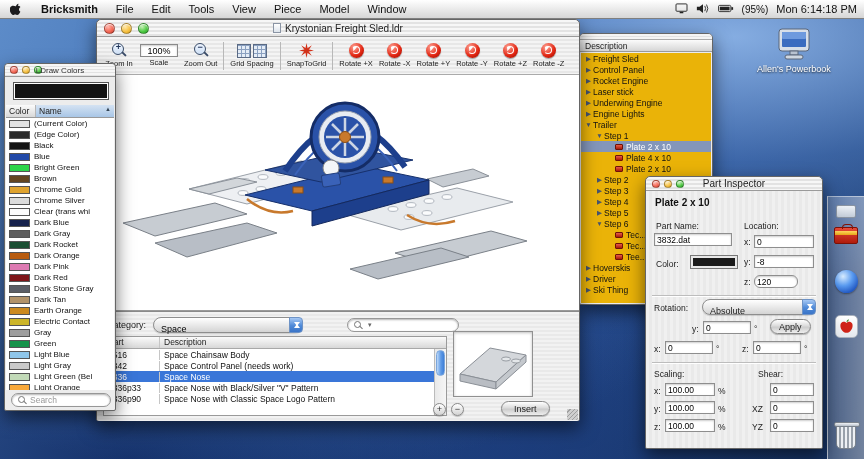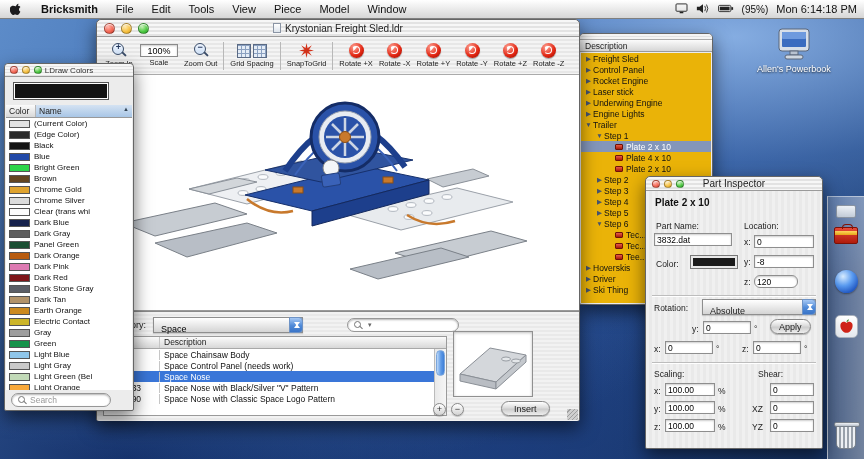--- a/index.html
+++ b/index.html
@@ -52,21 +52,21 @@
 .rot-ball{position:relative;width:15px;height:15px;border-radius:50%;
  background:radial-gradient(circle at 35% 28%,#ffa294,#e22612 58%,#8c0a00);box-shadow:0 1px 1px rgba(0,0,0,.35);}
 .rot-arrow{position:absolute;left:3px;top:3px;width:8px;height:8px;border:1.5px solid #fff;border-radius:50%;border-left-color:transparent;}
 .rot-arrow:after{content:"";position:absolute;left:-3px;top:-3px;border:3px solid transparent;border-right-color:#fff;transform:rotate(40deg);}
 .tb-rotates{display:flex;}
 .canvas{position:absolute;left:0;top:55px;width:482px;height:236px;background:#fff;border-bottom:1px solid #9a9a9a;overflow:hidden;}
 .browser{position:absolute;left:0;top:292px;width:482px;height:109px;border-radius:0 0 2px 2px;
  background:repeating-linear-gradient(180deg,#f2f2f2 0 2px,#e9e9e9 2px 4px);}
 .cat-row{position:absolute;left:0;top:4px;width:100%;height:18px;}
 .cat-label{position:absolute;left:10px;top:4px;font-size:9px;color:#222;}
-.popup{position:absolute;height:16px;background:linear-gradient(#ffffff,#d4d4d4);border:1px solid #8e8e8e;border-radius:0;
+.popup{position:absolute;height:16px;background:linear-gradient(#ffffff,#d4d4d4);border:1px solid #8e8e8e;border-radius:8px;
  font-size:9px;display:flex;align-items:center;padding:8px 20px 0 7px;box-shadow:0 1px 1px rgba(0,0,0,.15);}
 .popup .cap{position:absolute;right:-1px;top:-1px;bottom:-1px;width:14px;border-radius:0 4px 4px 0;
  background:linear-gradient(#a6c8f4,#4f8ad8 55%,#3a74c8);border:1px solid #6e93c6;}
 .cap:before{content:"";position:absolute;left:4px;top:3px;border:3px solid transparent;border-bottom:4px solid #fff;}
 .cap:after{content:"";position:absolute;left:4px;bottom:3px;border:3px solid transparent;border-top:4px solid #fff;}
 .searchpill{position:absolute;height:14px;border:1px solid #979797;border-radius:8px;background:#fff;display:flex;align-items:center;
  padding:0 6px;box-shadow:inset 0 1px 2px rgba(0,0,0,.3);font-size:8.5px;color:#9a9a9a;}
 .mag-s{width:9px;height:9px;position:relative;margin-right:3px;flex:none;}
 .mag-s:before{content:"";position:absolute;width:5px;height:5px;border:1.2px solid #777;border-radius:50%;left:0;top:0;}
 .mag-s:after{content:"";position:absolute;width:4px;height:1.3px;background:#777;left:5px;top:6.5px;transform:rotate(45deg);}
@@ -82,21 +82,21 @@
 .preview{position:absolute;left:356px;top:19px;width:80px;height:66px;background:#fff;border:1px solid #909090;box-shadow:inset 0 1px 3px rgba(0,0,0,.25);}
 .zoombtns{position:absolute;left:336px;top:91px;display:flex;gap:5px;}
 .zbtn{width:13px;height:13px;border-radius:50%;border:1px solid #8a8a8a;background:linear-gradient(#fff,#d2d2d2);
  font-size:9px;line-height:11px;text-align:center;color:#333;box-shadow:0 1px 1px rgba(0,0,0,.2);}
 .aqua-btn{position:absolute;height:15px;border:1px solid #888;border-radius:8px;font-size:9px;color:#222;
  background:linear-gradient(#ffffff,#dcdcdc 45%,#cccccc 55%,#eeeeee);box-shadow:0 1px 1px rgba(0,0,0,.25);padding:0 12px;}
 .insert{left:404px;top:89px;}
 .resize-grip{position:absolute;right:1px;bottom:1px;width:11px;height:11px;
  background:repeating-linear-gradient(135deg,#cfcfcf 0 2px,#9f9f9f 2px 3px);border-radius:0 0 2px 0;}
 
-#colors{left:4px;top:63px;width:130px;height:348px;z-index:40;border-radius:4px 4px 2px 2px;}
+#colors{left:4px;top:63px;width:112px;height:348px;z-index:40;border-radius:4px 4px 2px 2px;}
 .utitlebar{height:13px;border-bottom:1px solid #9a9a9a;display:flex;align-items:center;position:relative;border-radius:4px 4px 0 0;
  background:repeating-linear-gradient(180deg,#f6f6f6 0 2px,#e2e2e2 2px 3px);}
 .ulights{display:flex;gap:4px;padding-left:5px;}
 .utitle{position:absolute;left:0;right:0;text-align:center;font-size:8px;color:#333;}
 .cur-swatch{position:absolute;left:8px;top:18px;width:96px;height:18px;border:1px solid #555;box-shadow:inset 0 0 0 1px #fff;}
 .chead{position:absolute;left:1px;top:41px;right:1px;height:13px;display:flex;font-size:8.5px;color:#222;
  background:linear-gradient(#fbfbfb,#d8d8d8);border-bottom:1px solid #999;}
 .ch-color{width:30px;padding:1px 0 0 3px;border-right:1px solid #b6b6b6;}
 .ch-name{flex:1;background:linear-gradient(#d4e2f2,#a8c6e6);display:flex;justify-content:space-between;padding:1px 3px 0 3px;}
 .sort{font-size:6px;color:#345;}
@@ -601,21 +601,21 @@
         <div class="crow">
         <span class="chip" style="background: rgb(22, 34, 76);"></span>
         <span class="cname">Dark Blue</span>
       </div>
         <div class="crow">
         <span class="chip" style="background: rgb(94, 94, 94);"></span>
         <span class="cname">Dark Gray</span>
       </div>
         <div class="crow">
         <span class="chip" style="background: rgb(27, 79, 51);"></span>
-        <span class="cname">Panel Green</span>
+        <span class="cname">Dark Rocket</span>
       </div>
         <div class="crow">
         <span class="chip" style="background: rgb(184, 92, 16);"></span>
         <span class="cname">Dark Orange</span>
       </div>
         <div class="crow">
         <span class="chip" style="background: rgb(221, 122, 178);"></span>
         <span class="cname">Dark Pink</span>
       </div>
         <div class="crow">

